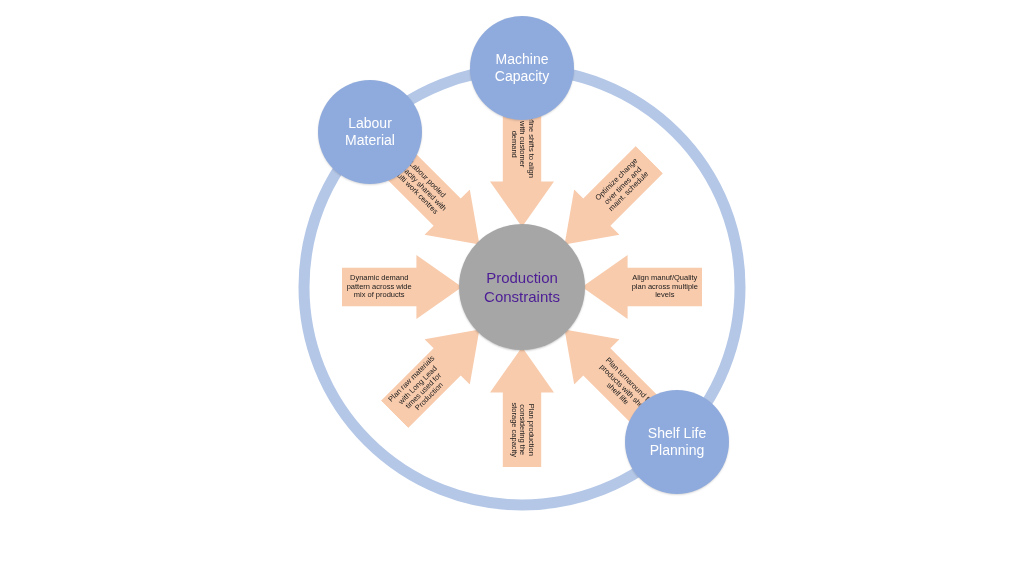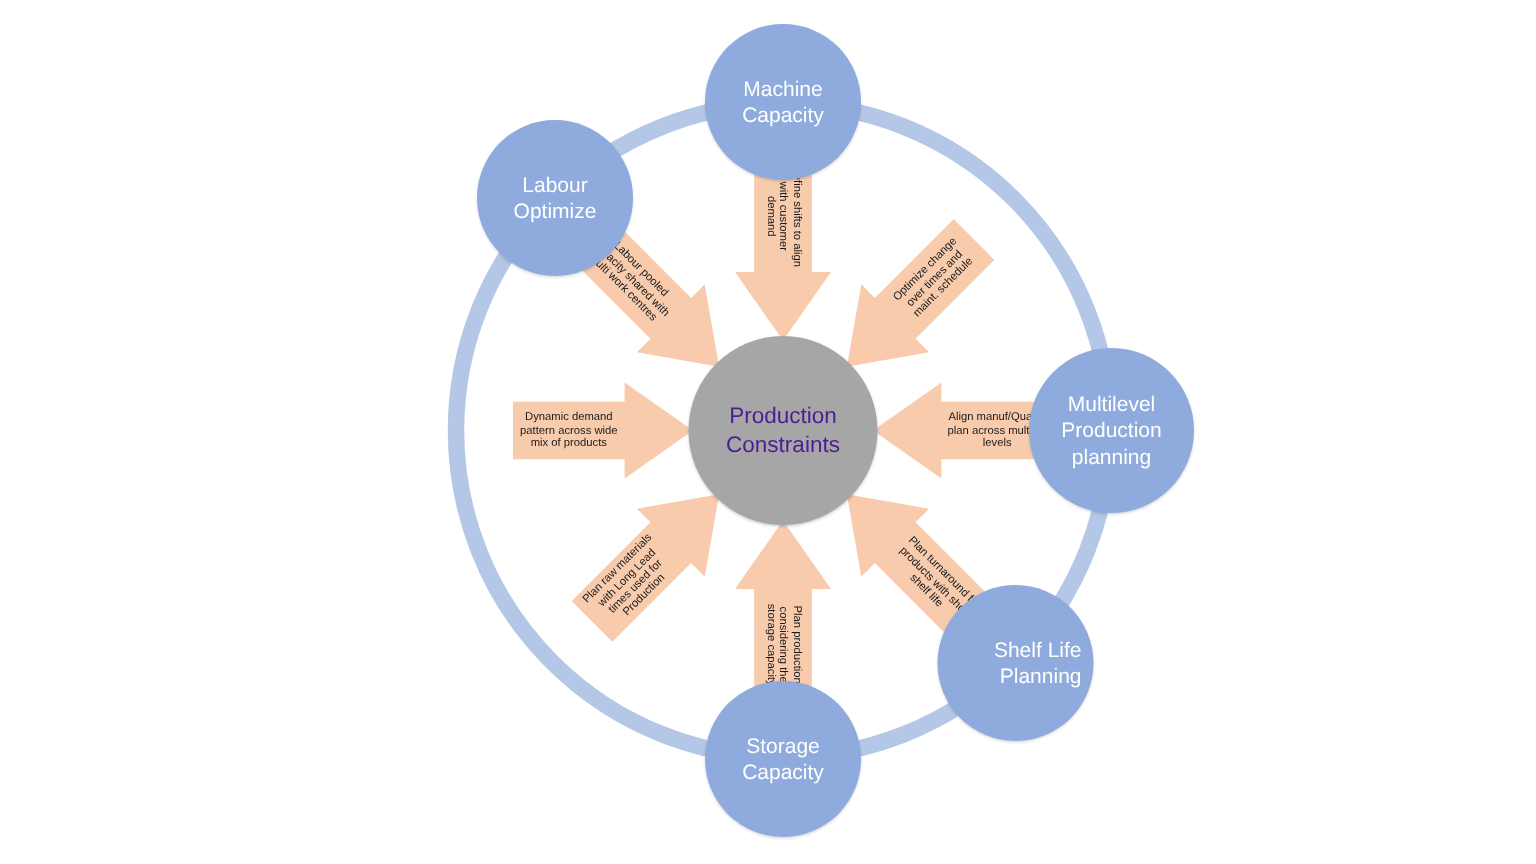--- a/index.html
+++ b/index.html
@@ -83,25 +83,23 @@
   </div>
 
   <div class="arrow" style="left:377px; top:170px; transform:rotate(45deg);">
     <div class="shape"></div>
     <div class="label">Labour pooled capacity shared with multi work centres</div>
   </div>
 
   <div class="node" style="left:470px; top:16px;">Machine Capacity</div>
 
 
-  <div class="node big" style="left:686px; top:232px;">Multilevel Production planning</div>
 
-  <div class="node" style="left:625px; top:390px;text-align:right;">Shelf Life Planning</div>
-
-  <div class="node" style="left:470px; top:454px;">Storage Capacity</div>
+  <div class="node" style="left:625px; top:390px;">Shelf Life Planning</div>
 
 
 
-  <div class="node" style="left:318px; top:80px;">Labour Optimize</div>
+
+  <div class="node" style="left:318px; top:80px;">Labour Material</div>
 
   <div class="center-node" style="left:459px; top:224px;">Production Constraints</div>
 
 </div>
 
 </body></html>

